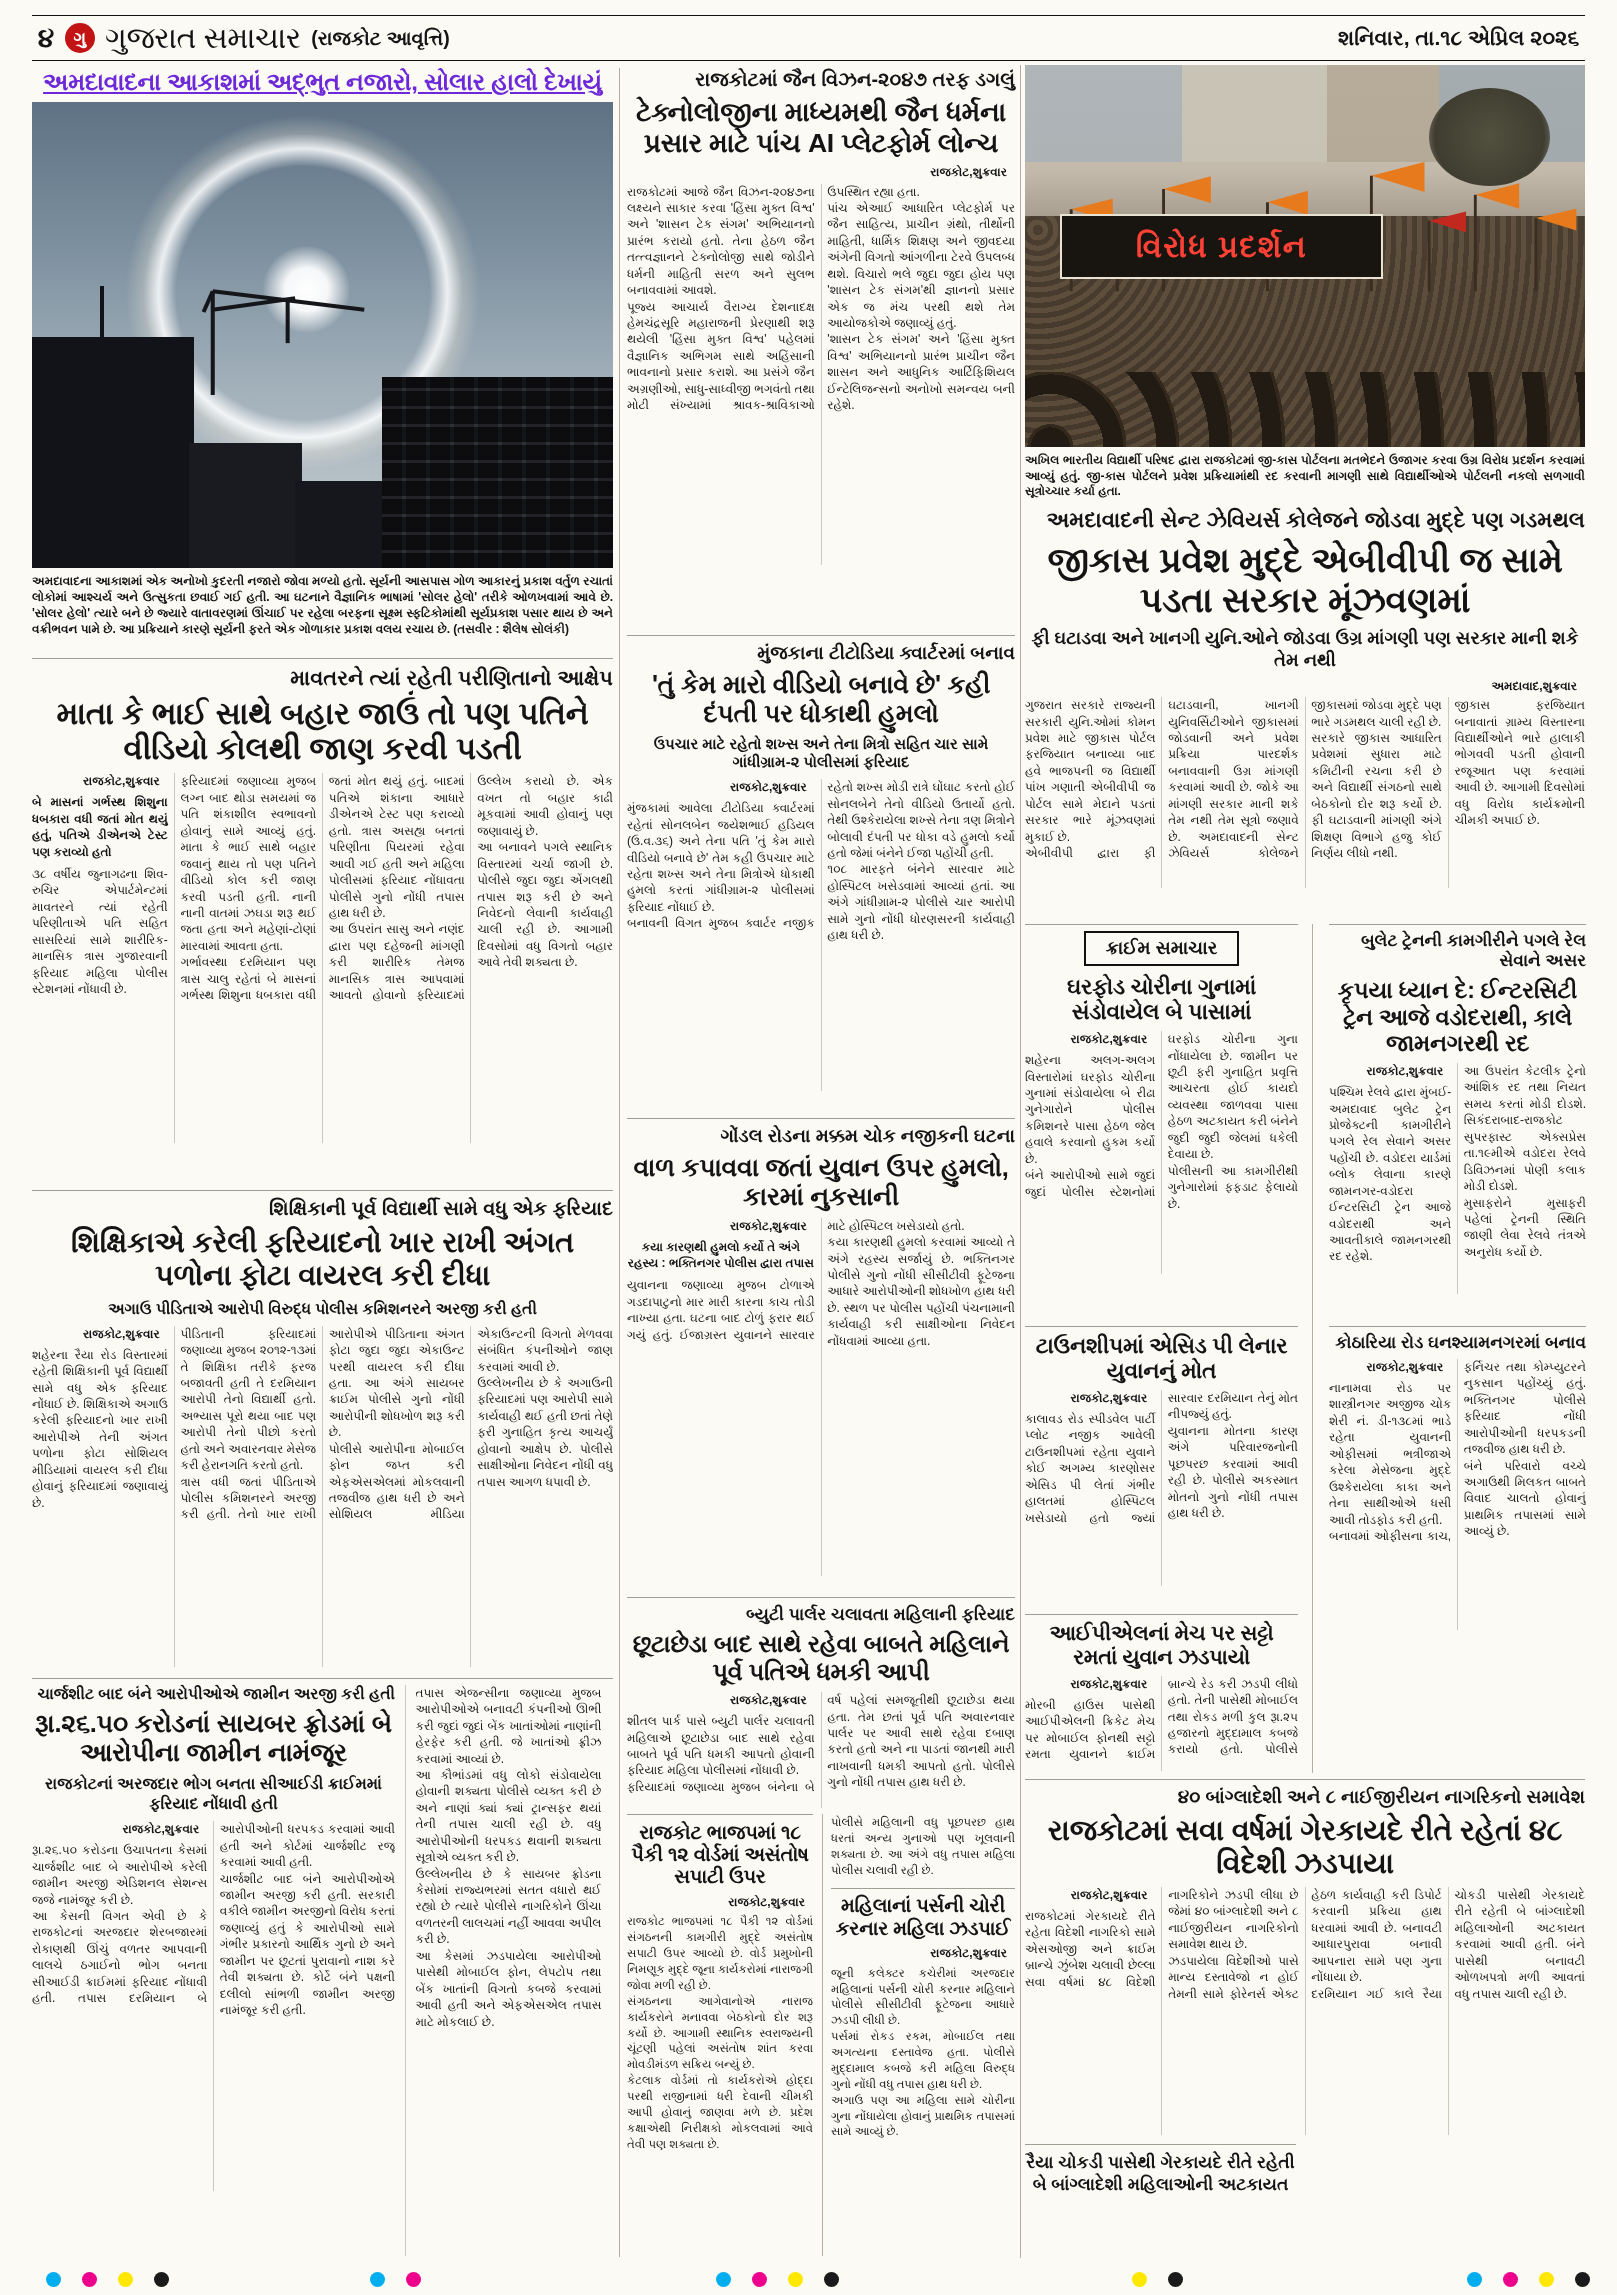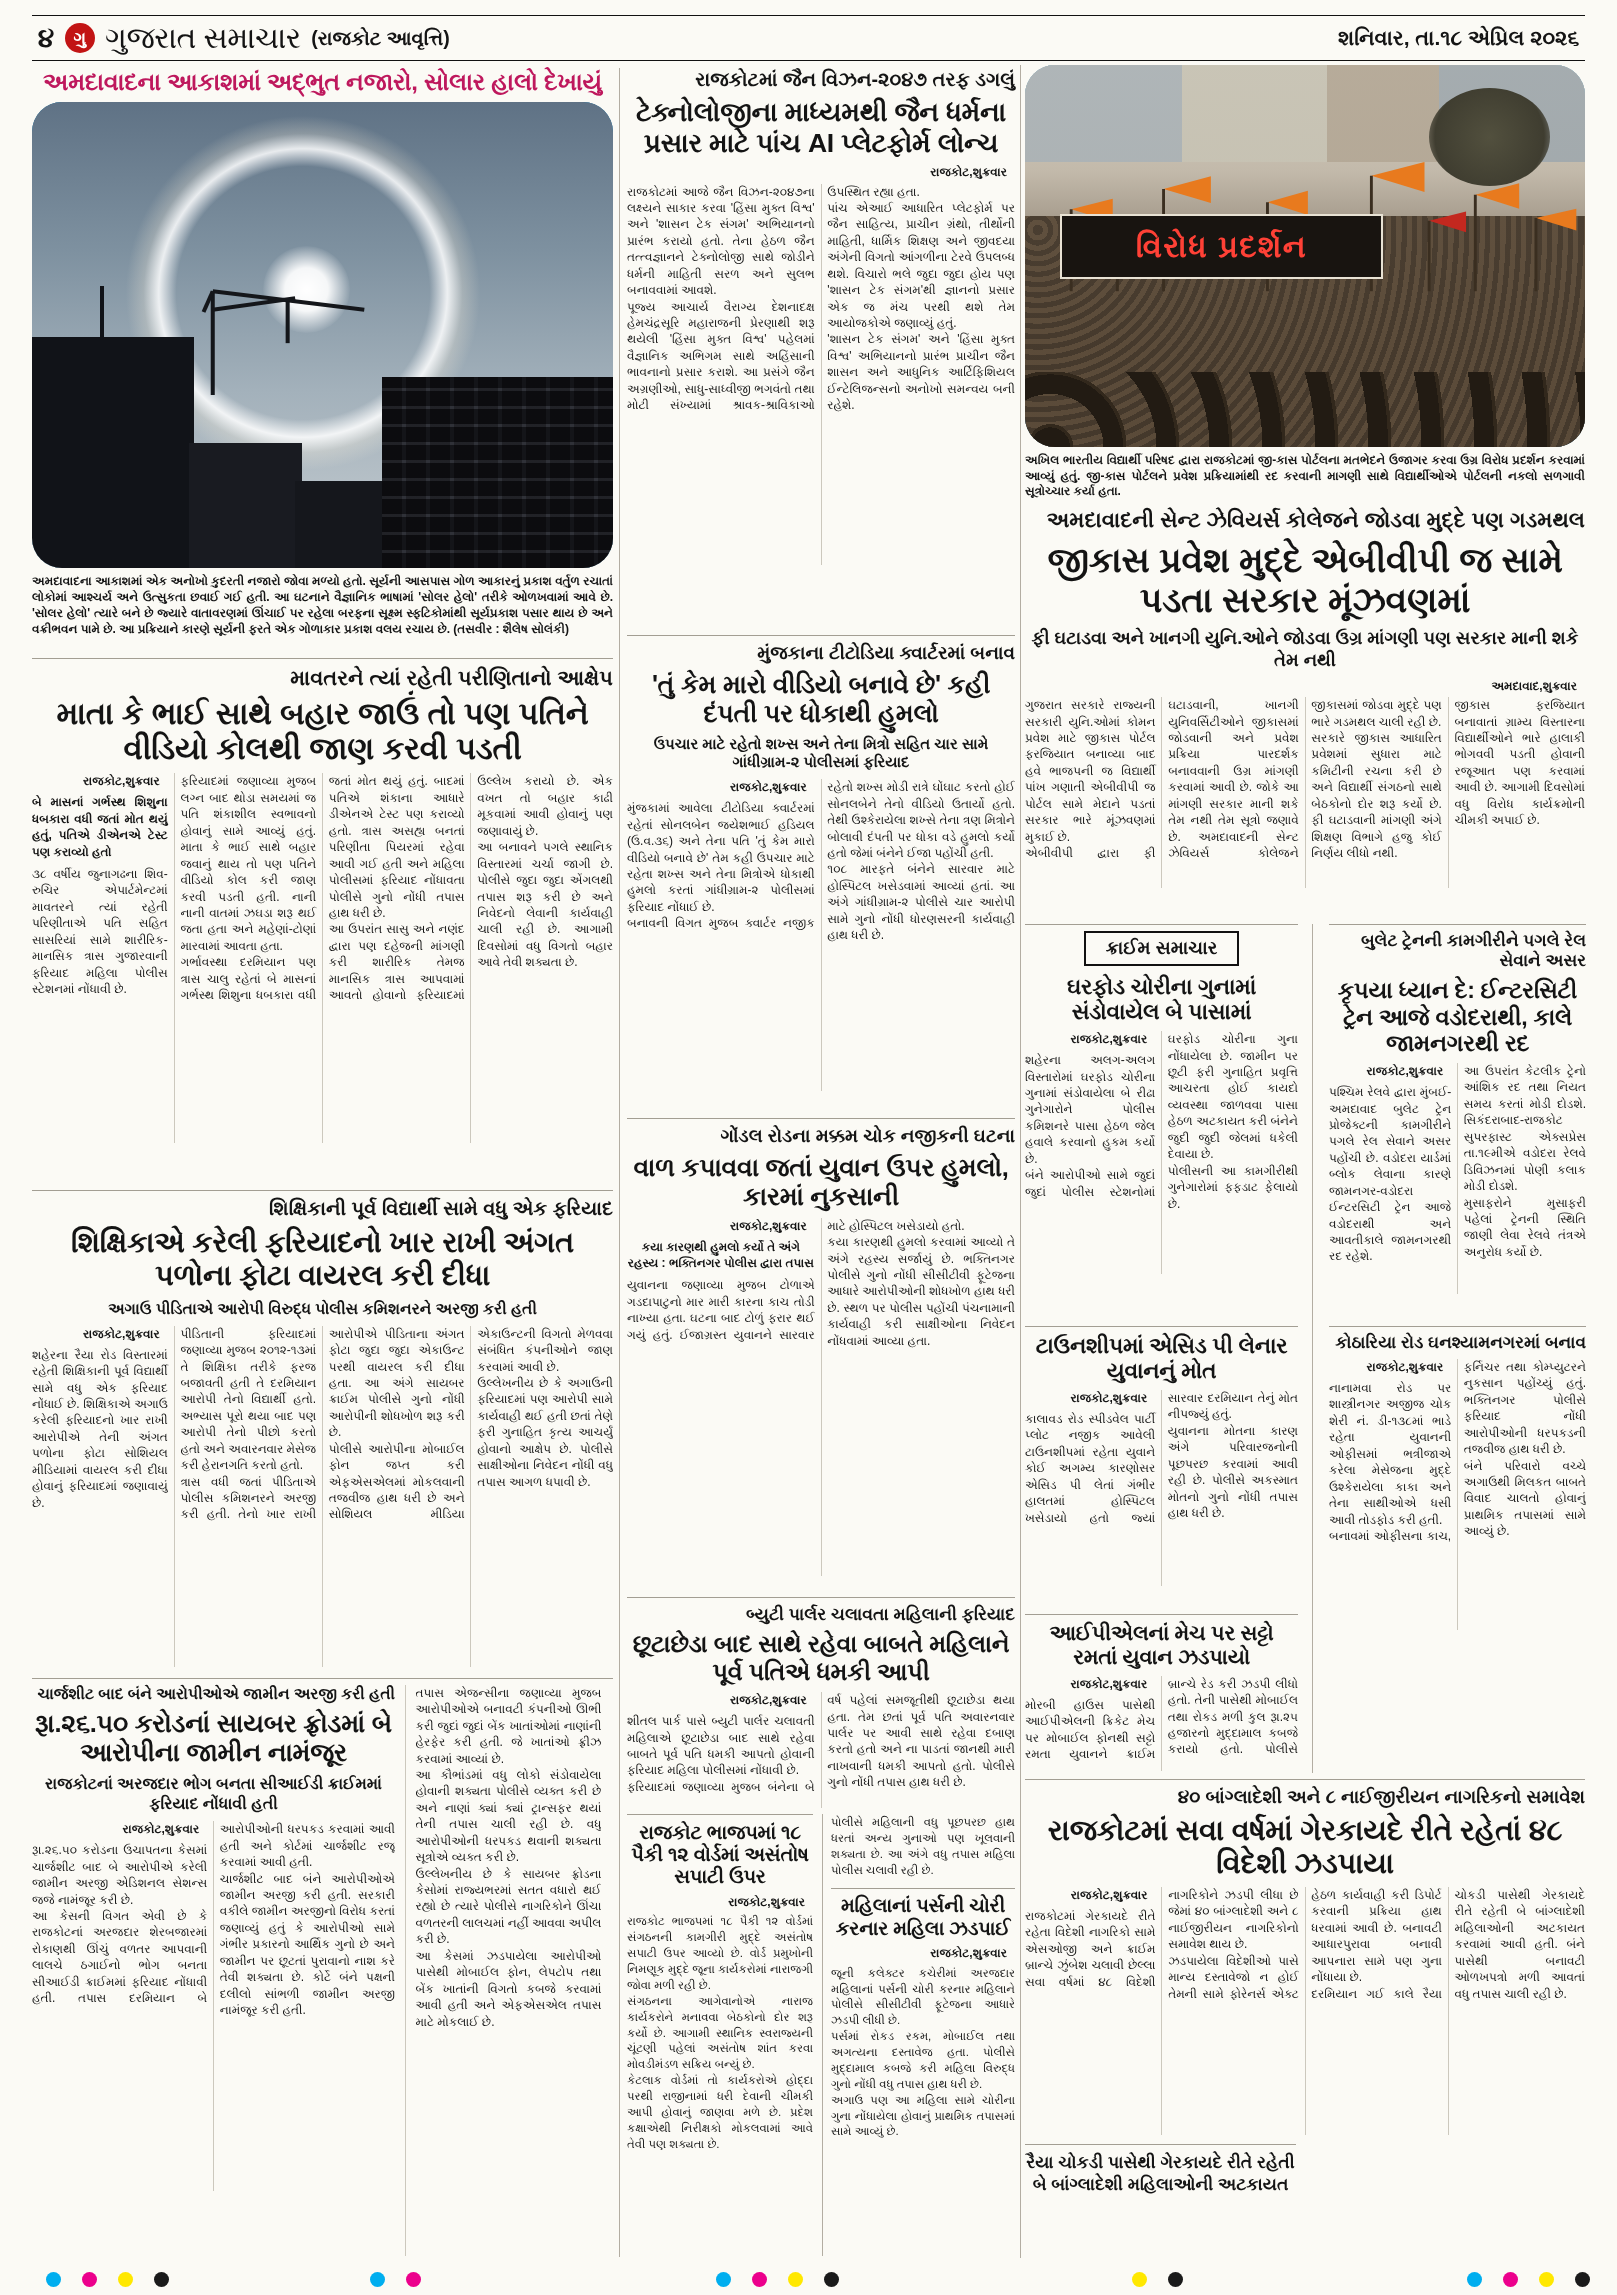--- a/index.html
+++ b/index.html
@@ -24,32 +24,32 @@
     font-size:17.3px; font-weight:700;
   }
   .mh-title { font-size:30px; font-weight:400; letter-spacing:-0.6px; }
   .mh-edition { font-size:19.6px; font-weight:700; }
   .mh-date { font-size:21px; font-weight:700; }
 
   .article { position:absolute; }
   .rule-top { border-top:0.6px solid #a39e93; padding-top:5.8px; }
   .kicker { font-weight:700; text-align:right; line-height:1.2; margin:0 0 5.8px; }
   .hl { font-weight:700; text-align:center; line-height:1.14; margin:0 0 7px; letter-spacing:-0.3px; }
-  .hl-red { color:#be185d; }
+  .hl-red { color:#6d28d9;text-decoration:underline; }
   .subhead { font-weight:700; text-align:center; line-height:1.25; margin:1.2px 0 7px; }
   .dateline { font-weight:700; font-size:12px; text-align:right; margin:0 8px 4.6px 0; }
   .body {
     font-size:12px; line-height:1.37; text-align:justify;
     column-gap:12.7px; column-rule:0.6px solid #ccc8bd; overflow:hidden;
   }
   .seg { white-space:pre-line; margin:0 0 5.8px; }
   .seg-bold { font-weight:700; }
   .cols1{column-count:1} .cols2{column-count:2} .cols4{column-count:4}
   .caption { font-size:12px; font-weight:700; line-height:1.32; text-align:justify; margin-top:5.8px; white-space:pre-line; }
-  .photo { position:relative; overflow:hidden; background:#0369a1;border-radius:30px; }
+  .photo { position:relative; overflow:hidden; background:#0369a1; }
   .vrule { position:absolute; width:0.6px; background:#b3ada2; }
   .crime-box {
     width:fit-content; margin:0 auto 8px; border:2.3px double #111;
     padding:4.6px 19.6px; font-weight:700; font-size:18.5px;
   }
   .regs { position:absolute; bottom:8px; display:flex; gap:21px; }
   .reg { width:15px; height:15px; border-radius:50%; display:inline-block; }
 </style>
 </head>
 <body>

